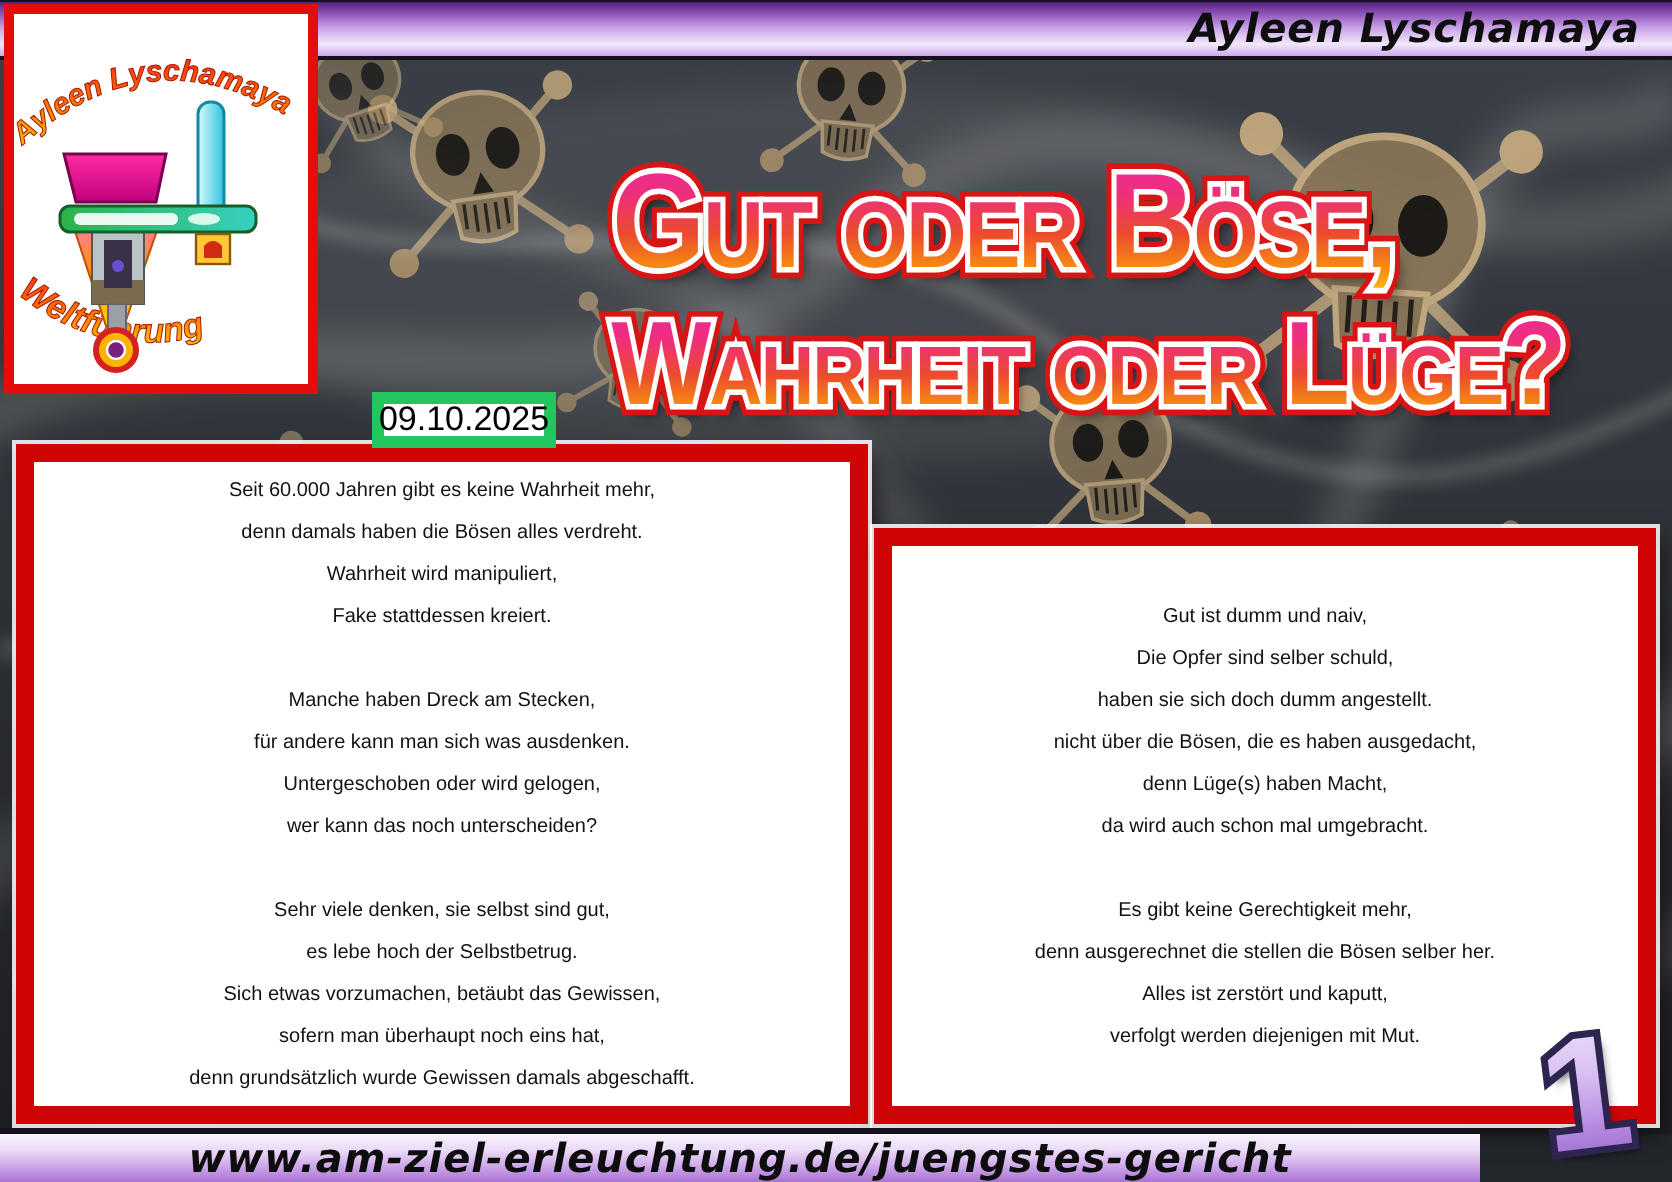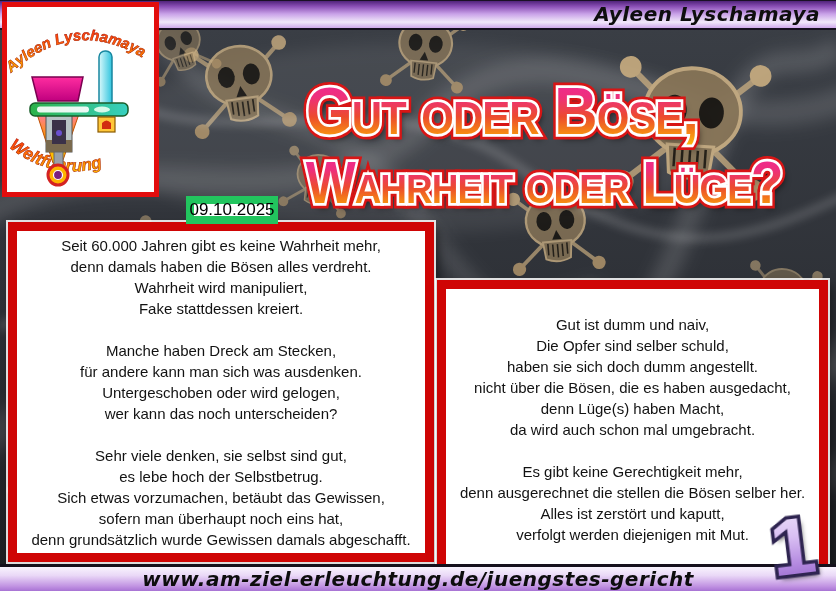--- a/index.html
+++ b/index.html
@@ -33,34 +33,34 @@
   .tl2 .layer{font-size:53px;}
   .layer.red{color:#e01212;-webkit-text-stroke:10px #d81515;
     text-shadow:4px 5px 6px rgba(10,0,0,.6),2px 2px 0 #d81515,-2px 2px 0 #d81515;}
   .layer.white{color:#fff;-webkit-text-stroke:5px #fff;}
   .layer.grad{color:transparent;
     background:linear-gradient(180deg,#f027a2 0%,#ee2f7c 32%,#ec4b2e 58%,#f68c12 80%,#fdc70a 100%);
     -webkit-background-clip:text;background-clip:text;}
 
   
   .date-box{position:absolute;left:186px;top:196px;width:92px;height:28px;box-sizing:border-box;
-    background:#fff;border:8px solid #22c55e;z-index:8;display:flex;align-items:center;
+    background:#fff;border:6px solid #22c55e;z-index:8;display:flex;align-items:center;
     justify-content:center;font-size:17px;color:#000;}
 
   
   .text-box{position:absolute;box-sizing:border-box;background:#fff;border:9px solid #cf0505;
     box-shadow:0 0 0 2px rgba(255,255,255,.85),4px 5px 10px rgba(0,0,0,.5);
     z-index:4;display:flex;flex-direction:column;justify-content:center;}
   .box-left{left:8px;top:222px;width:426px;height:340px;}
-  .box-right{left:437px;top:280px;width:391px;height:298px;}
-  .poem{font-size:15px;line-height:21px;color:#121212;text-align:center;}
+  .box-right{left:437px;top:264px;width:391px;height:298px;}
+  .poem{font-size:10px;line-height:21px;color:#121212;text-align:center;}
   .poem-line{min-height:21px;}
 
   
-  .footer-bar{position:absolute;left:0;bottom:0;width:836px;height:27px;box-sizing:border-box;
+  .footer-bar{position:absolute;left:0;bottom:0;width:740px;height:27px;box-sizing:border-box;
     background:linear-gradient(180deg,#f8f3fd 0%,#ead9f7 35%,#c193e2 80%,#a873d4 100%);
     border-top:3px solid #15101c;z-index:6;display:flex;align-items:flex-end;justify-content:center;}
   .footer-url{font-family:"DejaVu Sans",sans-serif;font-style:italic;font-weight:700;
     font-size:20px;color:#0d0d0d;letter-spacing:.5px;}
 
   
   .page-number{position:absolute;right:8px;bottom:0px;z-index:9;transform:rotate(-7deg);
     width:70px;height:86px;pointer-events:none;}
   .page-number .layer{position:absolute;left:0;top:0;width:100%;text-align:center;
     font-family:"Liberation Sans",sans-serif;font-weight:700;font-size:80px;line-height:84px;}

